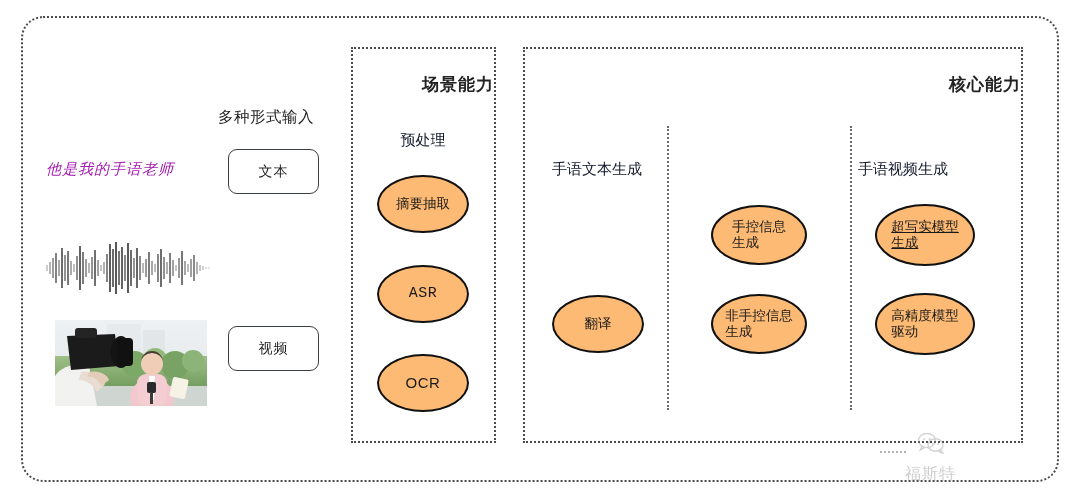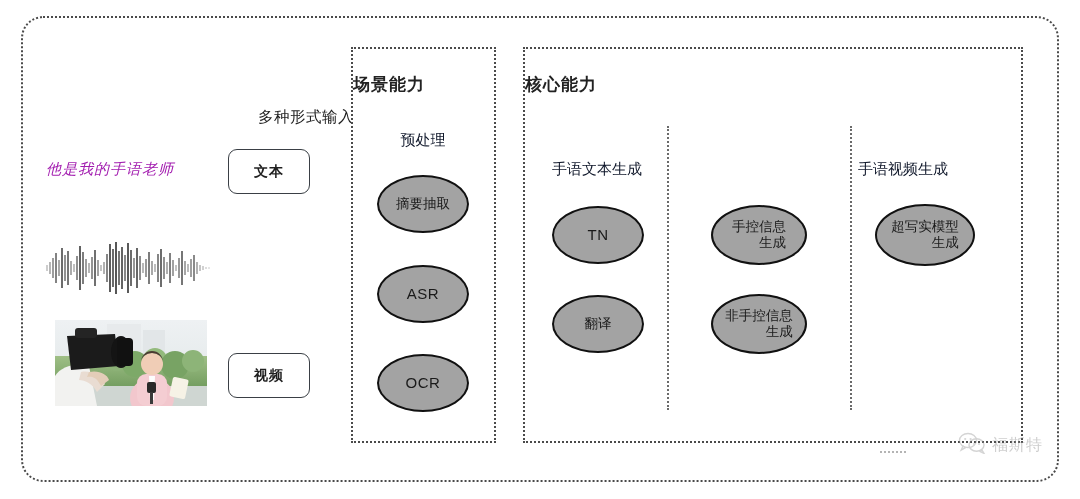--- a/index.html
+++ b/index.html
@@ -36,21 +36,21 @@
     border: 2px dotted #4a4a4a;
     box-sizing: border-box;
     background: transparent;
   }
   .panel-scene { left: 351px; top: 47px; width: 145px; height: 396px; }
   .panel-core  { left: 523px; top: 47px; width: 500px; height: 396px; }
 
   .panel-title {
     position: absolute;
     width: 100%;
-    text-align: left;
+    text-align: right;
     font-size: 17px;
     font-weight: bold;
     color: #222222;
     letter-spacing: 1px;
     top: 24px;
     font-family: Liberation Mono, monospace;
   }
 
   
   .v-divider {
@@ -70,66 +70,64 @@
     color: #0f172a;
     white-space: nowrap;
     transform: translateX(-50%);
   }
 
   
   .ellipse {
     position: absolute;
     border: 2.4px solid #111111;
     border-radius: 50%;
-    background: #a3a3a3;
+    background: #fdba74;
     display: flex;
     align-items: center;
     justify-content: center;
-    text-align: right;
+    text-align: left;
     font-size: 13.5px;
     line-height: 1.18;
     color: #1a1a1a;
     box-sizing: border-box;
     transform: translate(-50%, -50%);
     white-space: pre-line;
   }
   .ellipse.latin { font-size: 15px; letter-spacing: .5px; }
 
   
   .input-title {
     position: absolute;
     font-size: 15.5px;
     color: #1f1f1f;
     white-space: nowrap;
     letter-spacing: .5px;
-    margin-left: 40px;
   }
   .sample-text {
     position: absolute;
     font-size: 15px;
     color: #a21caf;
     white-space: nowrap;
     letter-spacing: 1px;
     font-style: italic;
   }
   .chip {
     position: absolute;
-    width: 82px;
+    width: 91px;
     height: 45px;
     border: 1.6px solid #3a3f45;
     border-radius: 9px;
     background: #ffffff;
     display: flex;
     align-items: center;
     justify-content: center;
     font-size: 14px;
     color: #1f1f1f;
     box-sizing: border-box;
     letter-spacing: 1px;
-    font-weight: bold;
   }
 
   
   .waveform {
     position: absolute;
     left: 42px;
     top: 238px;
     width: 172px;
     height: 60px;
   }
@@ -141,26 +139,27 @@
     top: 320px;
     width: 152px;
     height: 86px;
     overflow: hidden;
   }
   .photo svg { display: block; }
 
   
   .watermark {
     position: absolute;
-    left: 958px;
+    left: 905px;
     top: 432px;
     display: flex;
     align-items: center;
     gap: 6px;
     opacity: .42;
+    flex-direction: column;
   }
   .wm-text {
     font-size: 16px;
     color: #8c8c8c;
     letter-spacing: 1px;
   }
   .wm-dots {
     position: absolute;
     left: 880px;
     top: 451px;
@@ -295,54 +294,55 @@
 
       <rect x="62" y="18" width="16" height="28" rx="4" fill="#111111"></rect>
 
       <path d="M34 52 C44 50 52 54 54 60 L46 66 C42 58 38 56 32 57 Z" fill="#e3cdb8"></path>
     </svg>
   </div>
 
   <div class="chip" style="left:228px; top:149px;">
     <span>文本</span>
   </div>
-  <div class="chip" style="left:228px; top:353px;text-align:center;">
+  <div class="chip" style="left:228px; top:326px;text-align:center;">
     <span>视频</span>
   </div>
 
   <div class="panel panel-scene">
     <div class="panel-title">场景能力</div>
   </div>
 
   <div class="col-head" style="left:423px; top:131px;">预处理</div>
 
   <div class="ellipse" style="left:423px; top:204px; width:92px; height:58px;">摘要抽取</div>
-  <div class="ellipse latin" style="left:423px; top:294px; width:92px; height:58px;">ASR</div>
+  <div class="ellipse latin" style="left:423px; top:294px; width:92px; height:58px;font-family:Liberation Mono, monospace;">ASR</div>
   <div class="ellipse latin" style="left:423px; top:383px; width:92px; height:58px;">OCR</div>
 
   <div class="panel panel-core">
     <div class="panel-title">核心能力</div>
   </div>
 
   <div class="v-divider d1"></div>
   <div class="v-divider d2"></div>
 
   <div class="col-head" style="left:597px; top:160px;">手语文本生成</div>
   <div class="col-head" style="left:879px; top:160px;margin-left:24px;">手语视频生成</div>
 
-  <div class="ellipse latin" style="left:598px; top:235px; width:92px; height:58px;">TN</div>
   <div class="ellipse" style="left:598px; top:324px; width:92px; height:58px;">翻译</div>
 
   <div class="ellipse" style="left:759px; top:235px; width:96px; height:60px;">手控信息
 生成</div>
   <div class="ellipse" style="left:759px; top:324px; width:96px; height:60px;">非手控信息
 生成</div>
 
-  <div class="ellipse" style="left:925px; top:235px; width:100px; height:62px;">超写实模型
+  <div class="ellipse" style="left:925px; top:235px; width:100px; height:62px;text-decoration:underline;">超写实模型
 生成</div>
+  <div class="ellipse" style="left:925px; top:324px; width:100px; height:62px;">高精度模型
+驱动</div>
 
   <div class="wm-dots"></div>
   <div class="watermark">
     <span>
       <svg width="28" height="22" viewBox="0 0 28 22" aria-hidden="true">
         <ellipse cx="10" cy="8.5" rx="8.5" ry="7" fill="none" stroke="#9a9a9a" stroke-width="1.4"></ellipse>
         <path d="M5 14 L3.2 18 L7.4 15.6 Z" fill="none" stroke="#9a9a9a" stroke-width="1.4"></path>
         <circle cx="7.2" cy="7" r="1.1" fill="#9a9a9a"></circle>
         <circle cx="12.6" cy="7" r="1.1" fill="#9a9a9a"></circle>
         <ellipse cx="18.5" cy="13" rx="7.5" ry="6.2" fill="none" stroke="#9a9a9a" stroke-width="1.4"></ellipse>

